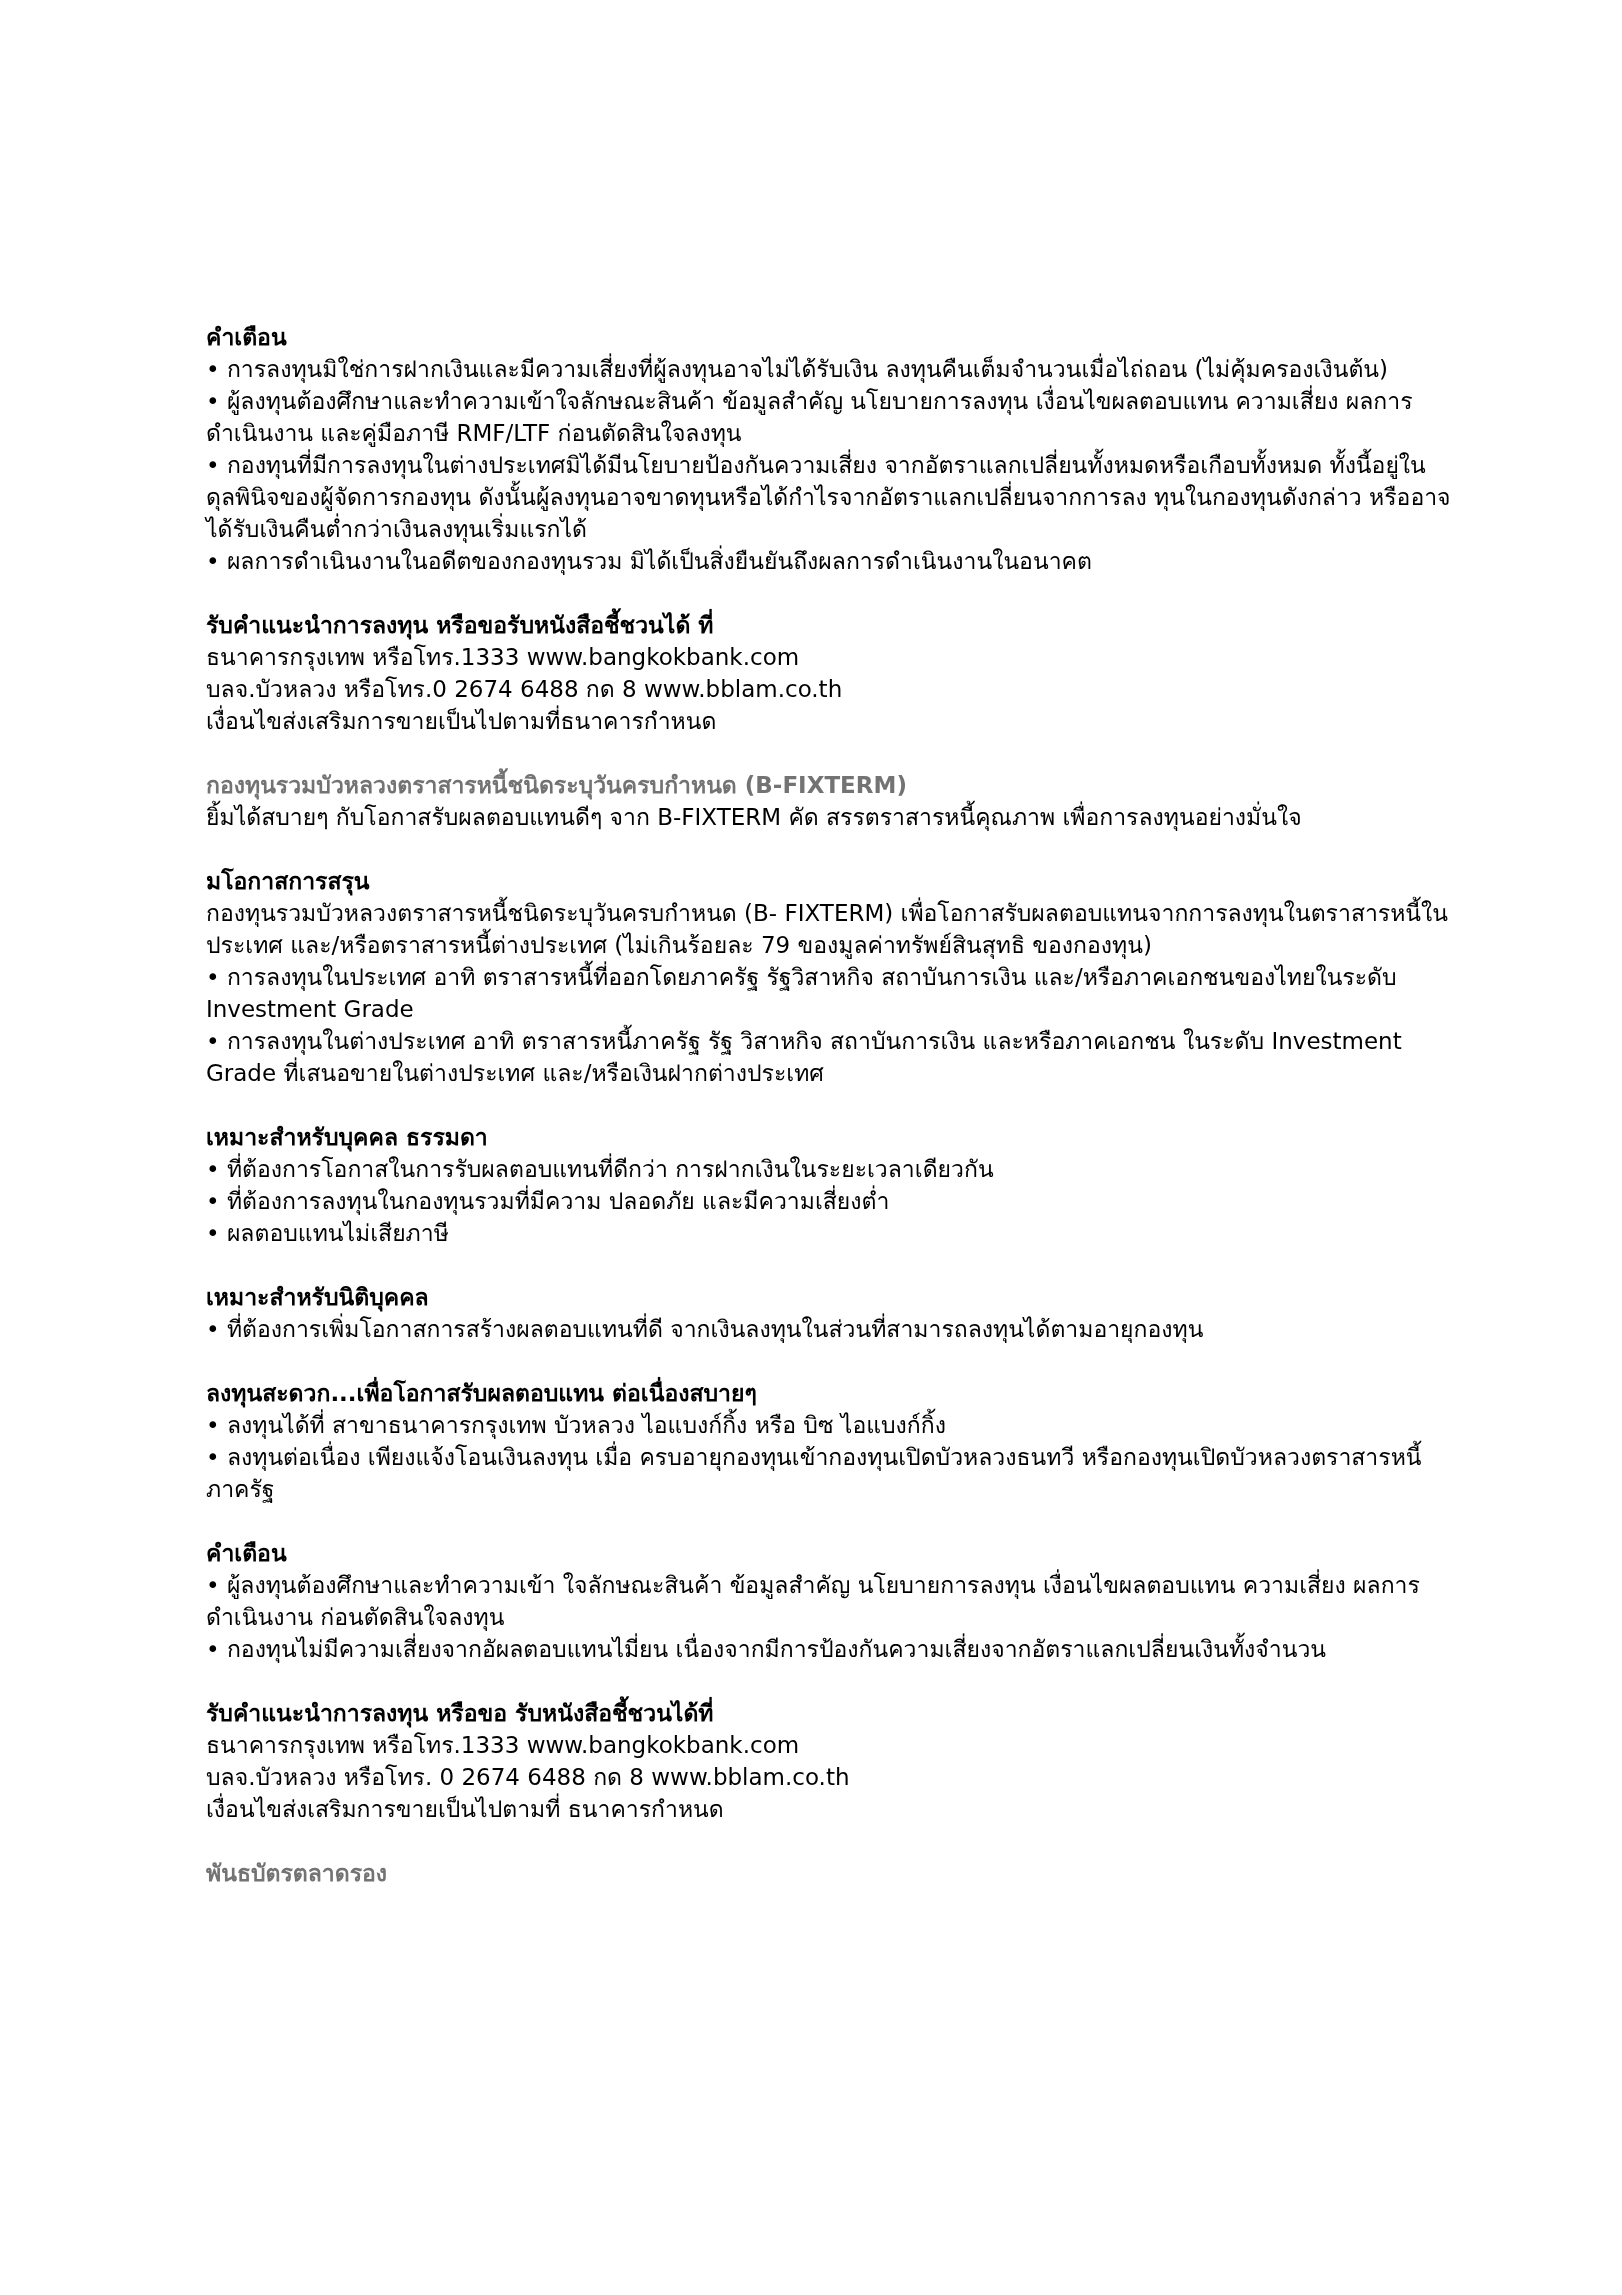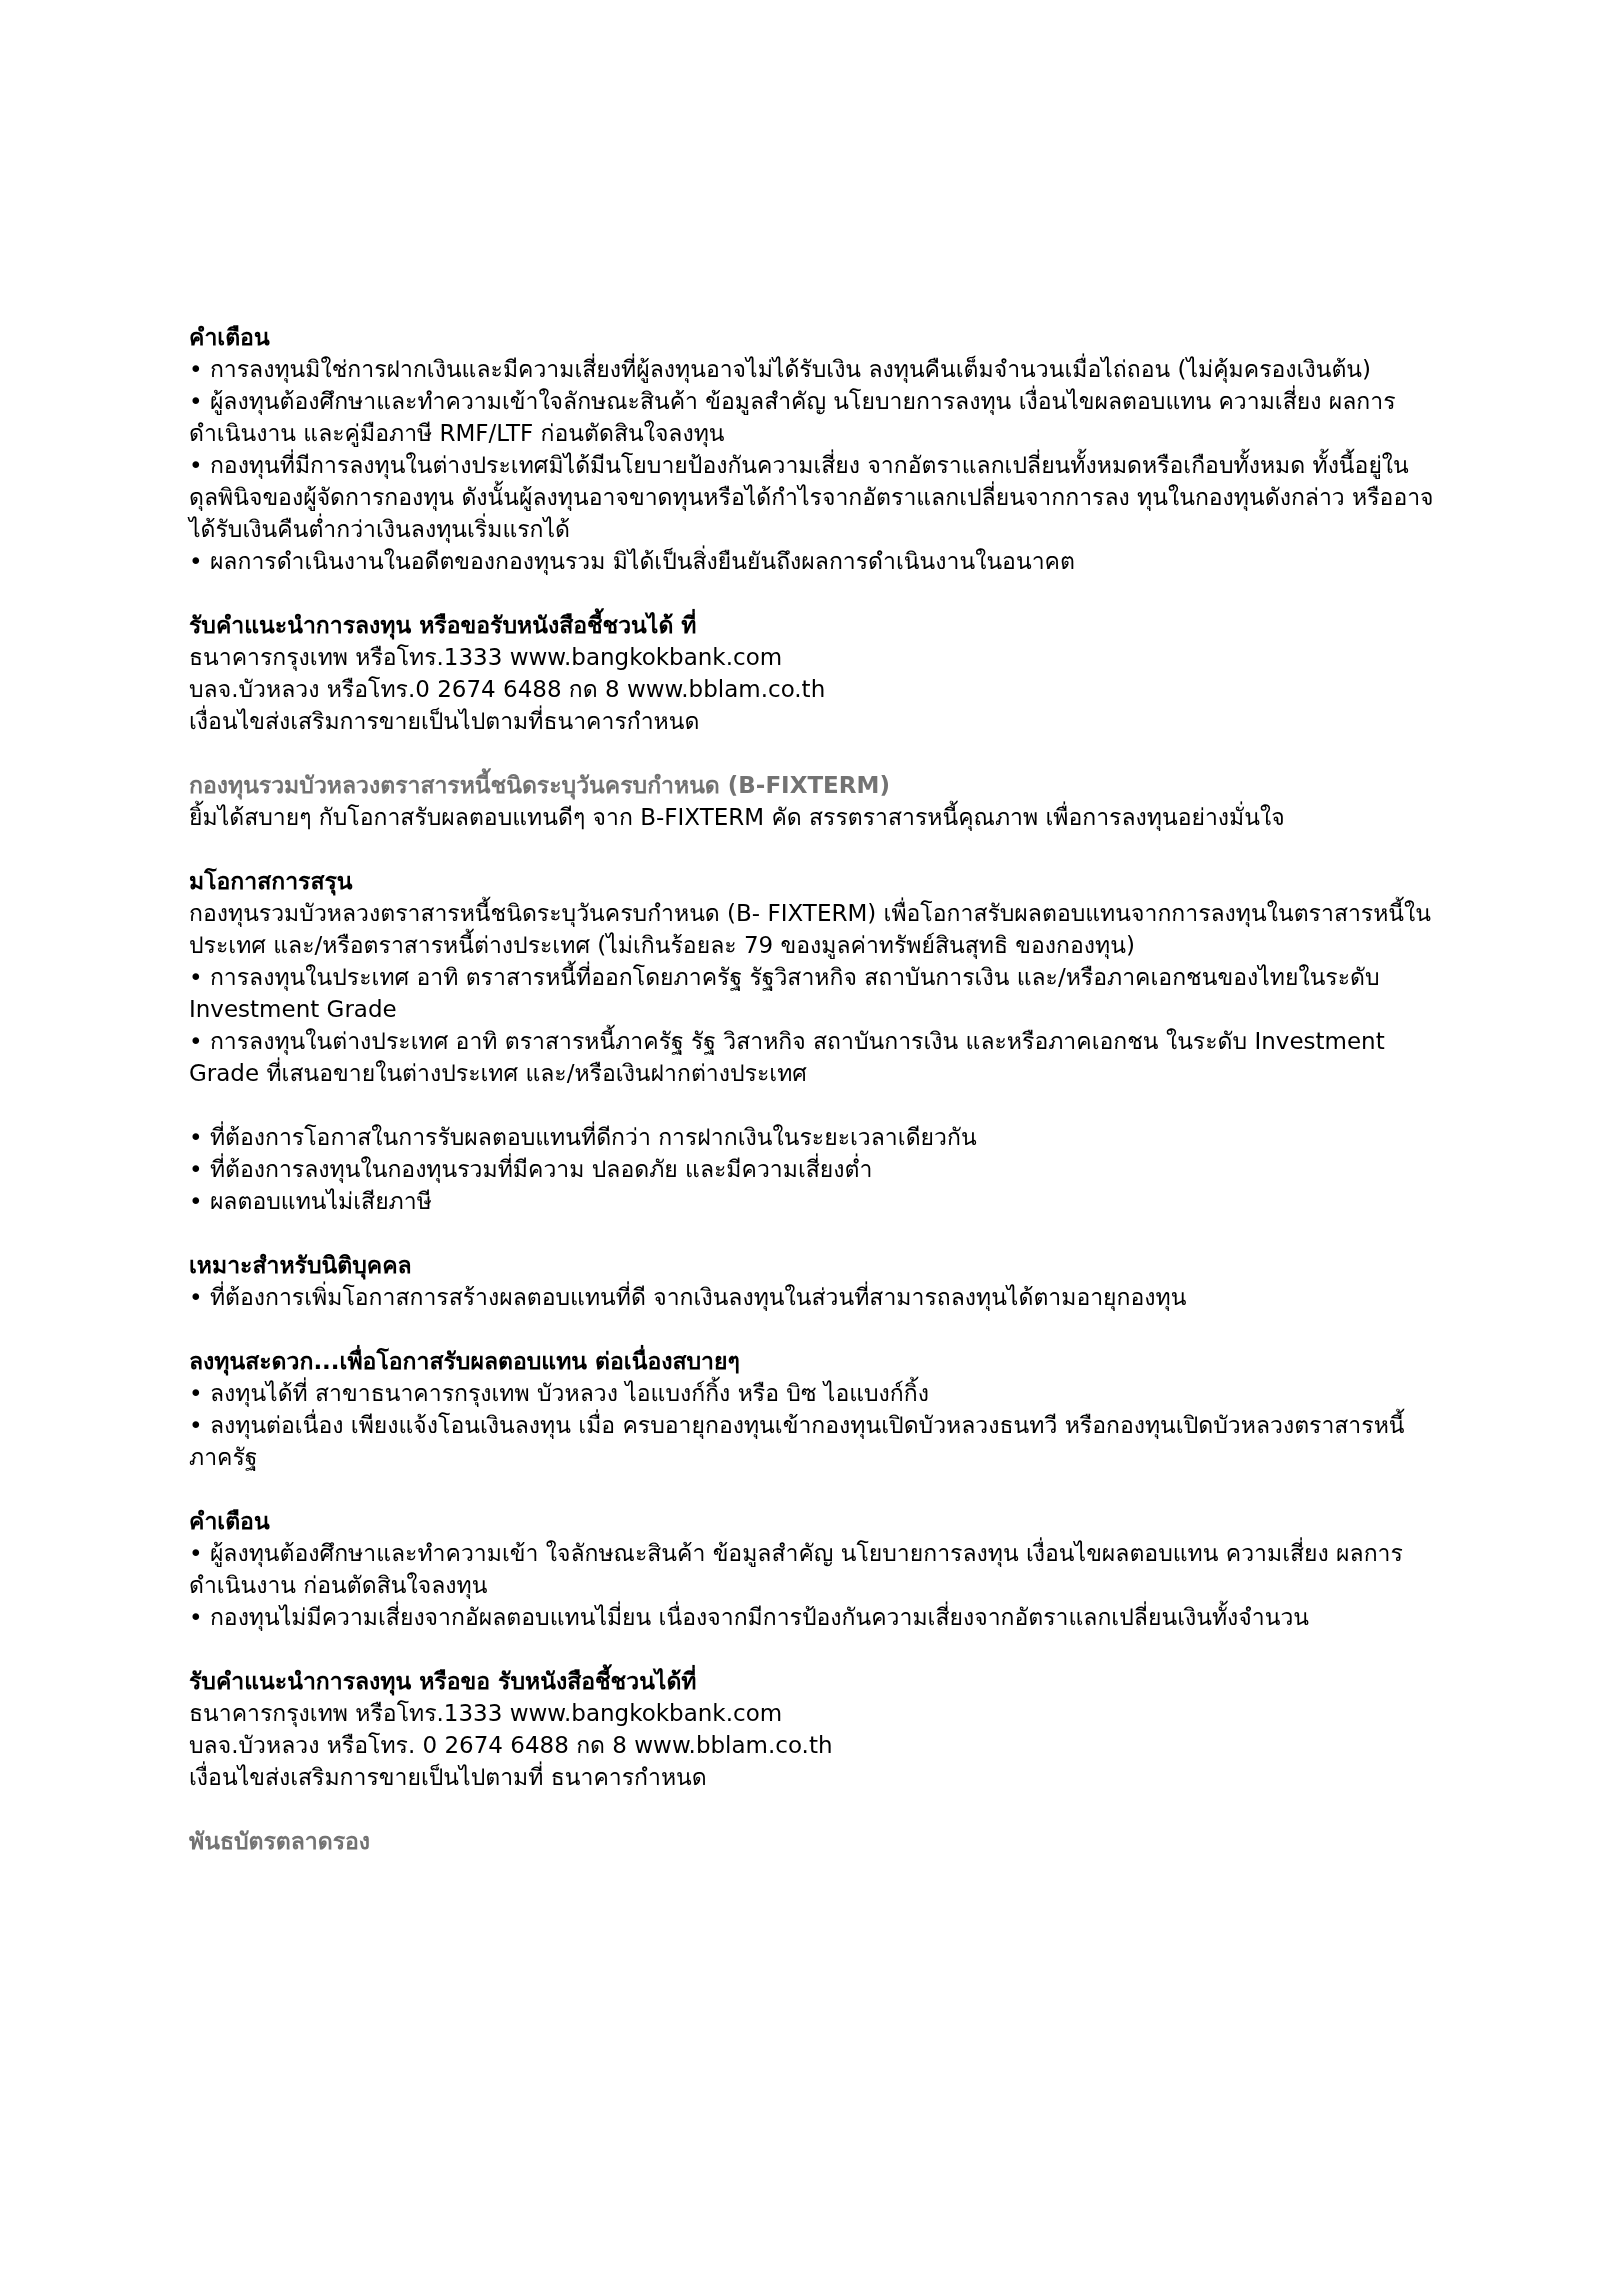--- a/index.html
+++ b/index.html
@@ -10,21 +10,21 @@
     body {
       width: 1622px;
       height: 2295px;
       position: relative;
       overflow: hidden;
       font-family: "DejaVu Sans", "Liberation Sans", sans-serif;
       color: #000000;
     }
     .page {
       position: absolute;
-      left: 189px;
+      left: 206px;
       top: 321px;
       width: 1256px;
       font-size: 23px;
       line-height: 32px;
     }
     .section {
       margin: 0 0 32px 0;
     }
     .heading {
       font-weight: bold;
@@ -70,20 +70,21 @@
   </div>
 
   <div class="section">
     <p class="heading">มโอกาสการสรุน</p>
     <p class="line">กองทุนรวมบัวหลวงตราสารหนี้ชนิดระบุวันครบกำหนด (B- FIXTERM) เพื่อโอกาสรับผลตอบแทนจากการลงทุนในตราสารหนี้ในประเทศ และ/หรือตราสารหนี้ต่างประเทศ (ไม่เกินร้อยละ 79 ของมูลค่าทรัพย์สินสุทธิ ของกองทุน)</p>
     <p class="bullet"><span class="bullet-glyph">•</span> <span>การลงทุนในประเทศ อาทิ ตราสารหนี้ที่ออกโดยภาครัฐ รัฐวิสาหกิจ สถาบันการเงิน และ/หรือภาคเอกชนของไทยในระดับ Investment Grade</span></p>
     <p class="bullet"><span class="bullet-glyph">•</span> <span>การลงทุนในต่างประเทศ อาทิ ตราสารหนี้ภาครัฐ รัฐ วิสาหกิจ สถาบันการเงิน และหรือภาคเอกชน ในระดับ Investment Grade ที่เสนอขายในต่างประเทศ และ/หรือเงินฝากต่างประเทศ</span></p>
   </div>
 
   <div class="section">
+    <p class="heading">เหมาะสำหรับบุคคล ธรรมดา</p>
     <p class="bullet"><span class="bullet-glyph">•</span> <span>ที่ต้องการโอกาสในการรับผลตอบแทนที่ดีกว่า การฝากเงินในระยะเวลาเดียวกัน</span></p>
     <p class="bullet"><span class="bullet-glyph">•</span> <span>ที่ต้องการลงทุนในกองทุนรวมที่มีความ ปลอดภัย และมีความเสี่ยงต่ำ</span></p>
     <p class="bullet"><span class="bullet-glyph">•</span> <span>ผลตอบแทนไม่เสียภาษี</span></p>
   </div>
 
   <div class="section">
     <p class="heading">เหมาะสำหรับนิติบุคคล</p>
     <p class="bullet"><span class="bullet-glyph">•</span> <span>ที่ต้องการเพิ่มโอกาสการสร้างผลตอบแทนที่ดี จากเงินลงทุนในส่วนที่สามารถลงทุนได้ตามอายุกองทุน</span></p>
   </div>
 

